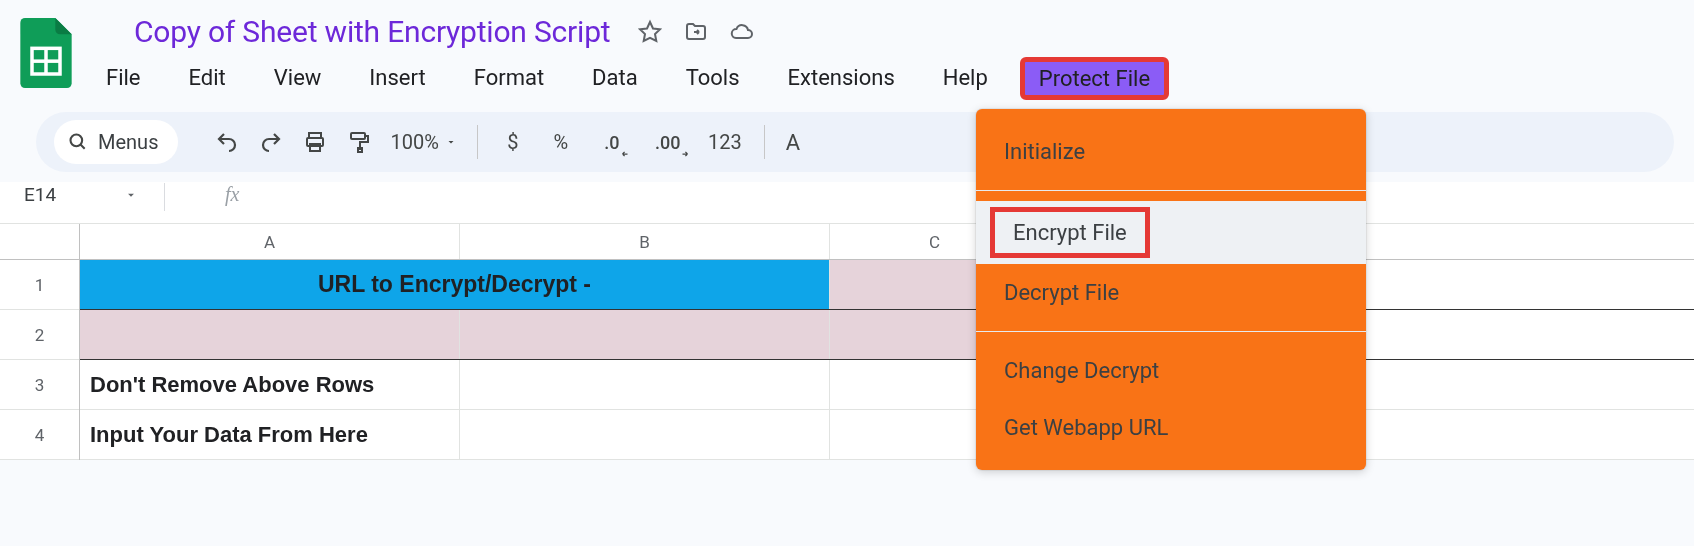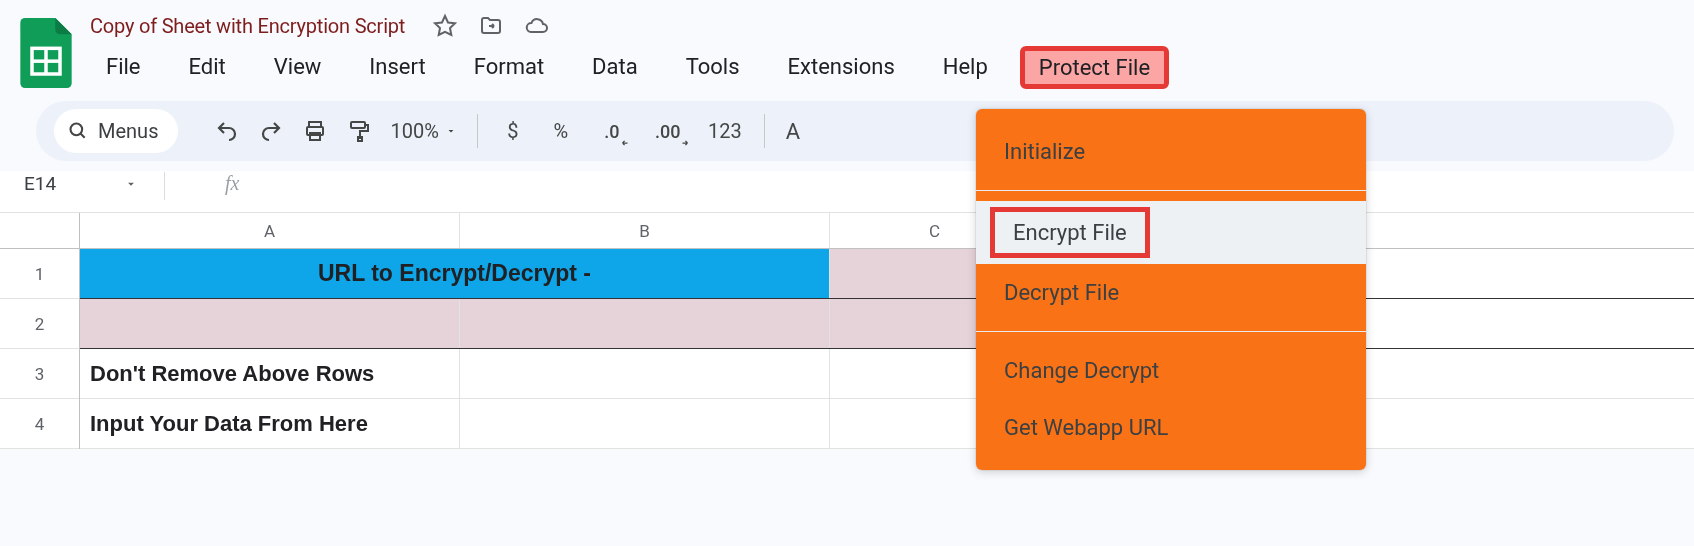--- a/index.html
+++ b/index.html
@@ -28,24 +28,25 @@
   }
   .logo svg { width: 52px; height: 70px; }
   .title-area { flex: 1; }
   .title-row {
     display: flex;
     align-items: center;
     gap: 18px;
     padding-top: 4px;
   }
   .doc-title {
-    font-size: 20px;
+    font-size: 30px;
     font-weight: 400;
-    color: #7f1d1d;
+    color: #6d28d9;
     letter-spacing: -0.2px;
+    margin-left: 44px;
   }
   .title-icons {
     display: flex;
     gap: 22px;
     align-items: center;
     margin-left: 10px;
   }
   .title-icons .ic {
     width: 24px;
     height: 24px;
@@ -62,21 +63,21 @@
     font-size: 22px;
     color: #202124;
   }
   .menubar .mi {
     padding: 8px 16px;
     border-radius: 6px;
     cursor: pointer;
   }
   .menubar .mi.highlight {
     border: 5px solid #e53935;
-    background: #fca5a5;
+    background: #8b5cf6;
     padding: 4px 14px;
   }
   .toolbar-wrap {
     padding: 12px 20px 10px 36px;
   }
   .toolbar {
     background: #edf2fa;
     border-radius: 40px;
     height: 60px;
     display: flex;

